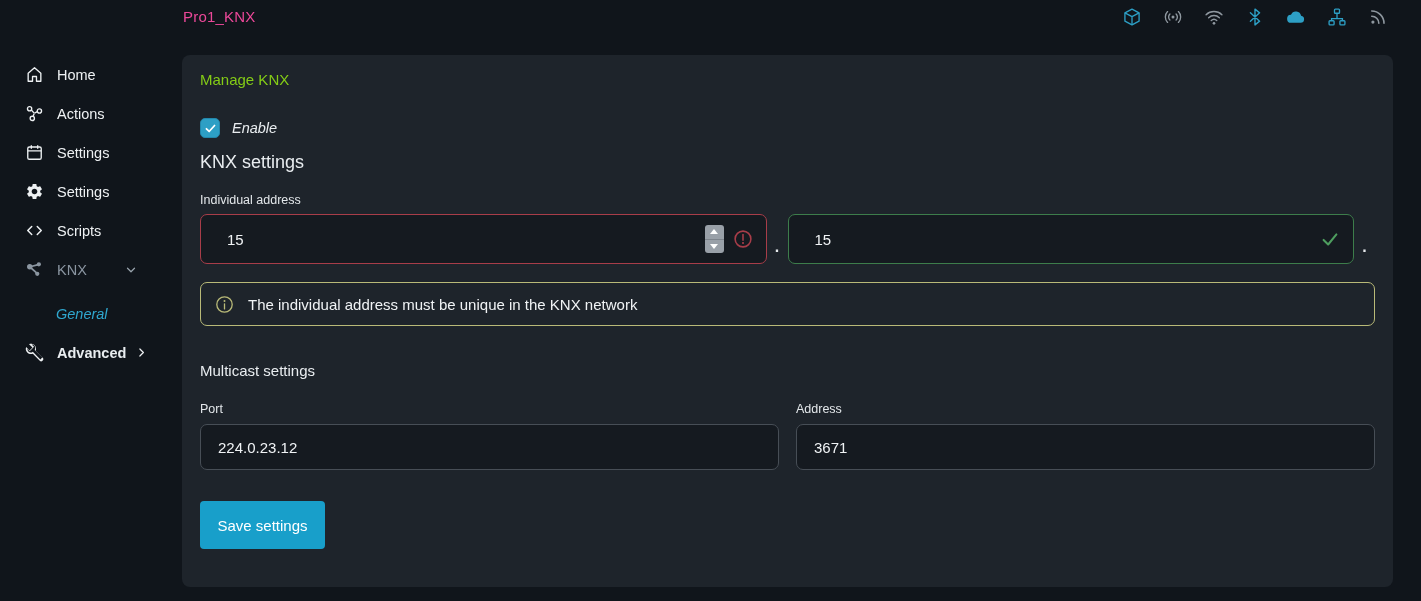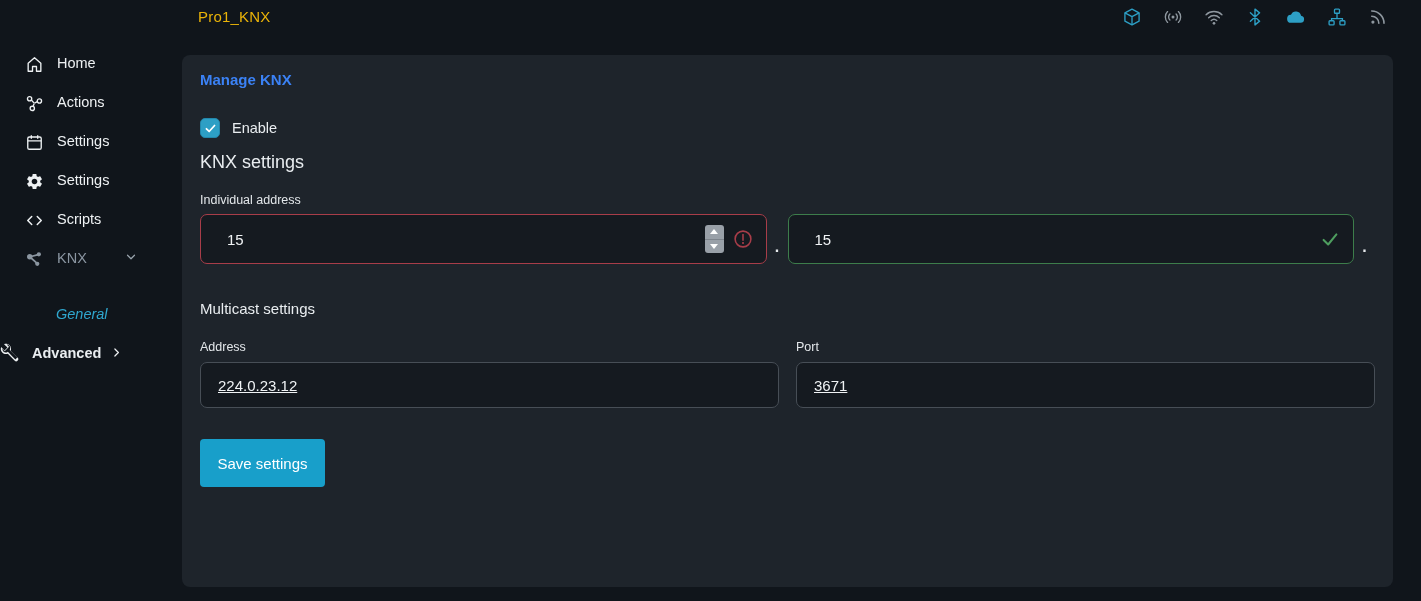--- a/index.html
+++ b/index.html
@@ -1,36 +1,36 @@
 <!DOCTYPE html>
 <html><head>
 <meta charset="utf-8">
 <style>
   html,body{margin:0;padding:0;background:#10151b;width:1421px;height:601px;overflow:hidden;
     font-family:"Liberation Sans",sans-serif;color:#e9edf0;}
-  .topbar-title{position:absolute;left:198px;top:8px;font-size:15px;color:#eab308;letter-spacing:.2px;}
+  .topbar-title{position:absolute;left:183px;top:8px;font-size:15px;color:#ec4899;letter-spacing:.2px;}
   .topbar-icons{position:absolute;top:7px;right:33px;display:flex;align-items:center;gap:21px;}
   .topbar-icons .ticon{width:20px;height:20px;display:block;}
 
   
   .sidebar{position:absolute;left:0;top:55px;width:182px;}
-  .side-item{height:39px;display:flex;align-items:flex-start;padding-left:25px;font-size:14.5px;cursor:pointer;color:#eef1f3;}
+  .side-item{height:39px;display:flex;align-items:center;padding-left:25px;font-size:14.5px;cursor:pointer;color:#eef1f3;}
   .side-item .sicon{width:19px;height:19px;margin-right:13px;flex:0 0 auto;}
   .side-item.knx{color:#8a95a1;}
   .side-item .chev{margin-left:auto;margin-right:44px;width:14px;height:14px;}
   .sub-list{margin-top:6px;}
   .sub-general{height:38px;display:flex;align-items:center;padding-left:56px;font-size:14.5px;color:#2fa7cf;cursor:pointer;font-style:italic;}
-  .sub-advanced{height:39px;display:flex;align-items:center;font-size:14.5px;font-weight:600;cursor:pointer;}
+  .sub-advanced{height:39px;display:flex;align-items:center;padding-left:25px;font-size:14.5px;font-weight:600;cursor:pointer;}
   .sub-advanced .sicon{width:19px;height:19px;margin-right:13px;}
   .sub-advanced .chev-r{width:13px;height:13px;margin-left:9px;}
 
   
   .panel{position:absolute;left:182px;top:55px;width:1211px;height:532px;background:#1e242b;border-radius:8px;box-sizing:border-box;padding:16px 18px;}
-  .panel-title{font-size:15px;font-weight:700;line-height:18px;color:#3b82f6;}
-  .enable-row{margin-top:28px;display:flex;align-items:center;height:22px;cursor:pointer;}
+  .panel-title{font-size:15px;font-weight:400;line-height:18px;color:#84cc16;}
+  .enable-row{margin-top:28px;display:flex;align-items:center;height:22px;cursor:pointer;font-style:italic;}
   .checkbox{width:20px;height:20px;border-radius:5px;background:#2d9fc5;border:1px solid #2387ab;box-sizing:border-box;display:flex;align-items:center;justify-content:center;}
   .enable-label{margin-left:12px;font-size:14.5px;}
   .section-label{margin-top:14px;font-size:18px;line-height:18px;}
   .field-label{margin-top:22px;font-size:12.5px;line-height:15px;color:#e3e7ea;}
   .octet-row{margin-top:6px;display:flex;align-items:center;}
   .octet{flex:1;height:50px;background:#151a20;border:1px solid #474e56;border-radius:7px;box-sizing:border-box;
     display:flex;align-items:center;padding:0 12px 0 26px;gap:8px;}
   .octet.state-error{border-color:#a83d49;}
   .octet.state-valid{border-color:#3d7d4b;}
   .octet input{flex:1;min-width:0;background:transparent;border:none;outline:none;color:#f0f3f5;font-size:15px;font-family:"Liberation Sans",sans-serif;padding:0;}
@@ -44,21 +44,21 @@
 
   .info-box{margin-top:18px;height:44px;box-sizing:border-box;border:1px solid #b9ba78;border-radius:7px;
     display:flex;align-items:center;gap:13px;padding:0 13px;font-size:15px;color:#f0f3f5;}
   .info-box .iicon{width:21px;height:21px;flex:0 0 auto;}
 
   .multicast-title{margin-top:36px;font-size:15px;line-height:18px;}
   .mc-labels{margin-top:22px;display:flex;gap:17px;}
   .mc-labels div{flex:1;font-size:12.5px;line-height:15px;color:#e3e7ea;}
   .mc-inputs{margin-top:7px;display:flex;gap:17px;}
   .mc-field{flex:1;height:46px;background:#151a20;border:1px solid #474e56;border-radius:7px;box-sizing:border-box;display:flex;align-items:center;padding:0 17px;}
-  .mc-field input{flex:1;background:transparent;border:none;outline:none;color:#f0f3f5;font-size:15px;font-family:"Liberation Sans",sans-serif;padding:0;text-decoration:underline;}
+  .mc-field input{flex:1;background:transparent;border:none;outline:none;color:#f0f3f5;font-size:15px;font-family:"Liberation Sans",sans-serif;padding:0;}
 
   .save-btn{margin-top:31px;width:125px;height:48px;background:#189fca;border:none;border-radius:4px;color:#fff;
     font-size:15px;font-family:"Liberation Sans",sans-serif;cursor:pointer;}
 </style>
 </head>
 <body>
 
 <div class="topbar-title">Pro1_KNX</div>
 <div class="topbar-icons">
   <svg class="ticon" viewBox="0 0 24 24" fill="none" stroke="#2d9fc5" stroke-width="1.6" stroke-linejoin="round">
@@ -193,26 +193,34 @@
     <span class="octet-dot">.</span>
     <div class="octet state-valid">
       <input type="text" value="15" style="">
       <svg class="vicon" viewBox="0 0 24 24" fill="none" stroke="#4e9e5f" stroke-width="2.2" stroke-linecap="round" stroke-linejoin="round">
           <path d="M5 13 L10 18 L19 7"></path>
         </svg>
     </div>
     <span class="octet-dot">.</span>
   </div>
 
+  <div class="info-box">
+    <svg class="iicon" viewBox="0 0 24 24" fill="none" stroke="#b9ba78" stroke-width="1.5" stroke-linecap="round">
+        <circle cx="12" cy="12" r="8.8"></circle>
+        <circle cx="12" cy="7.9" r="1.15" fill="#b9ba78" stroke="none"></circle>
+        <path d="M12 11.2 V17"></path>
+      </svg>
+    <span>The individual address must be unique in the KNX network</span>
+  </div>
 
   <div class="multicast-title">Multicast settings</div>
 
   <div class="mc-labels">
+    <div>Port</div>
     <div>Address</div>
-    <div>Port</div>
   </div>
   <div class="mc-inputs">
     <div class="mc-field">
       <input type="text" value="224.0.23.12" style="">
     </div>
     <div class="mc-field">
       <input type="text" value="3671" style="">
     </div>
   </div>
 

